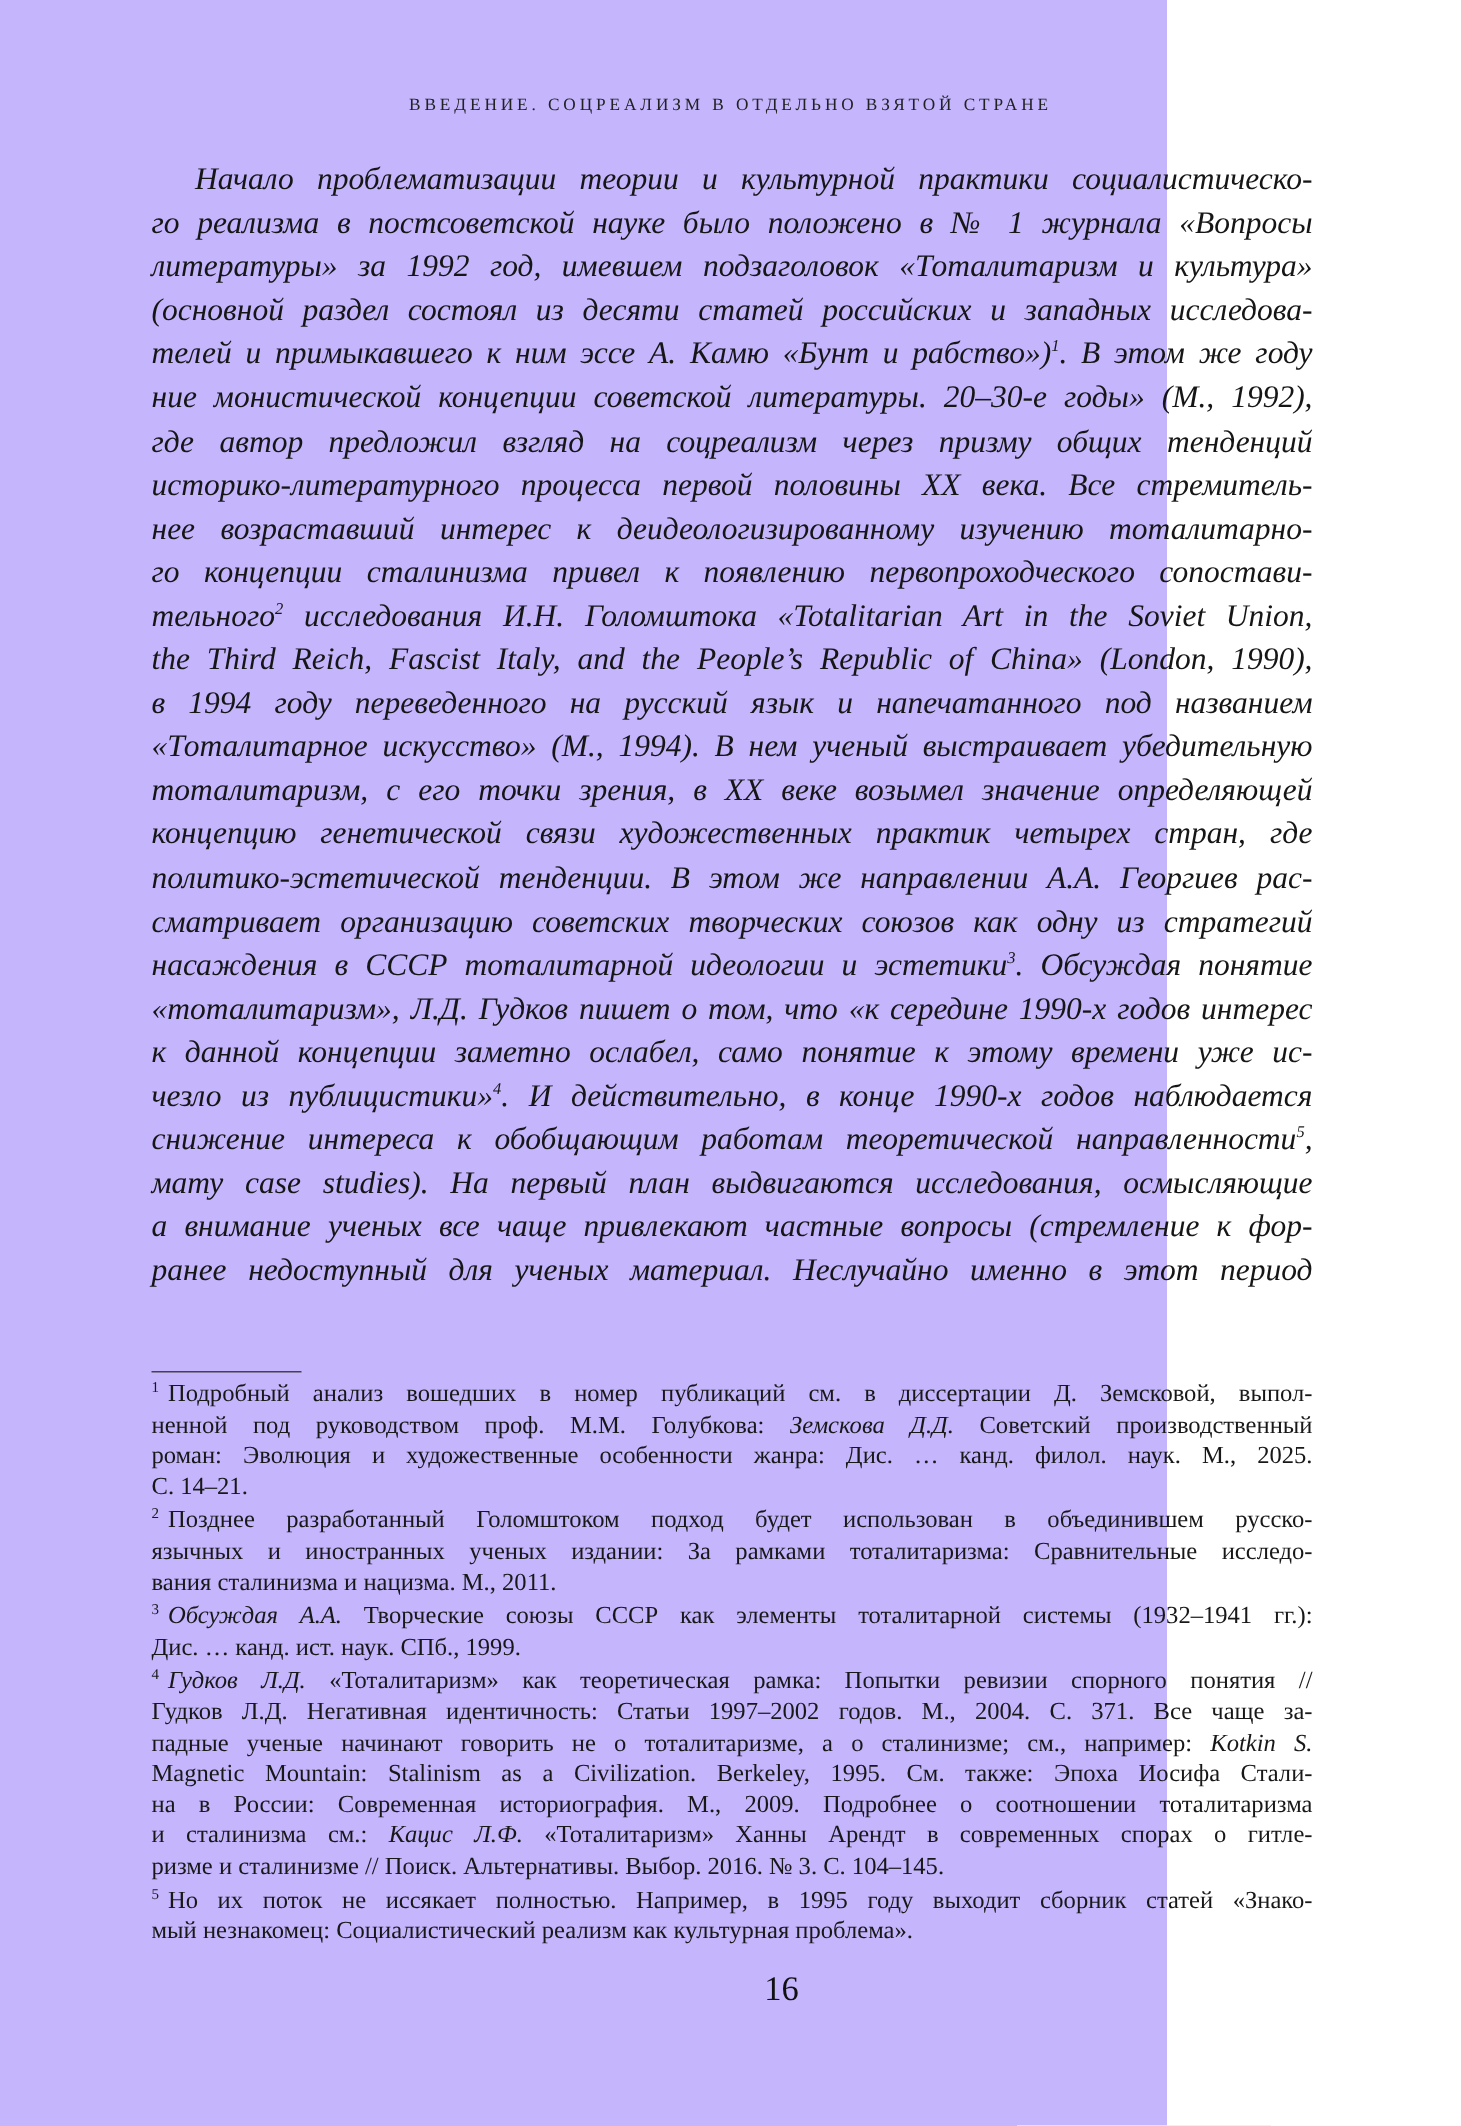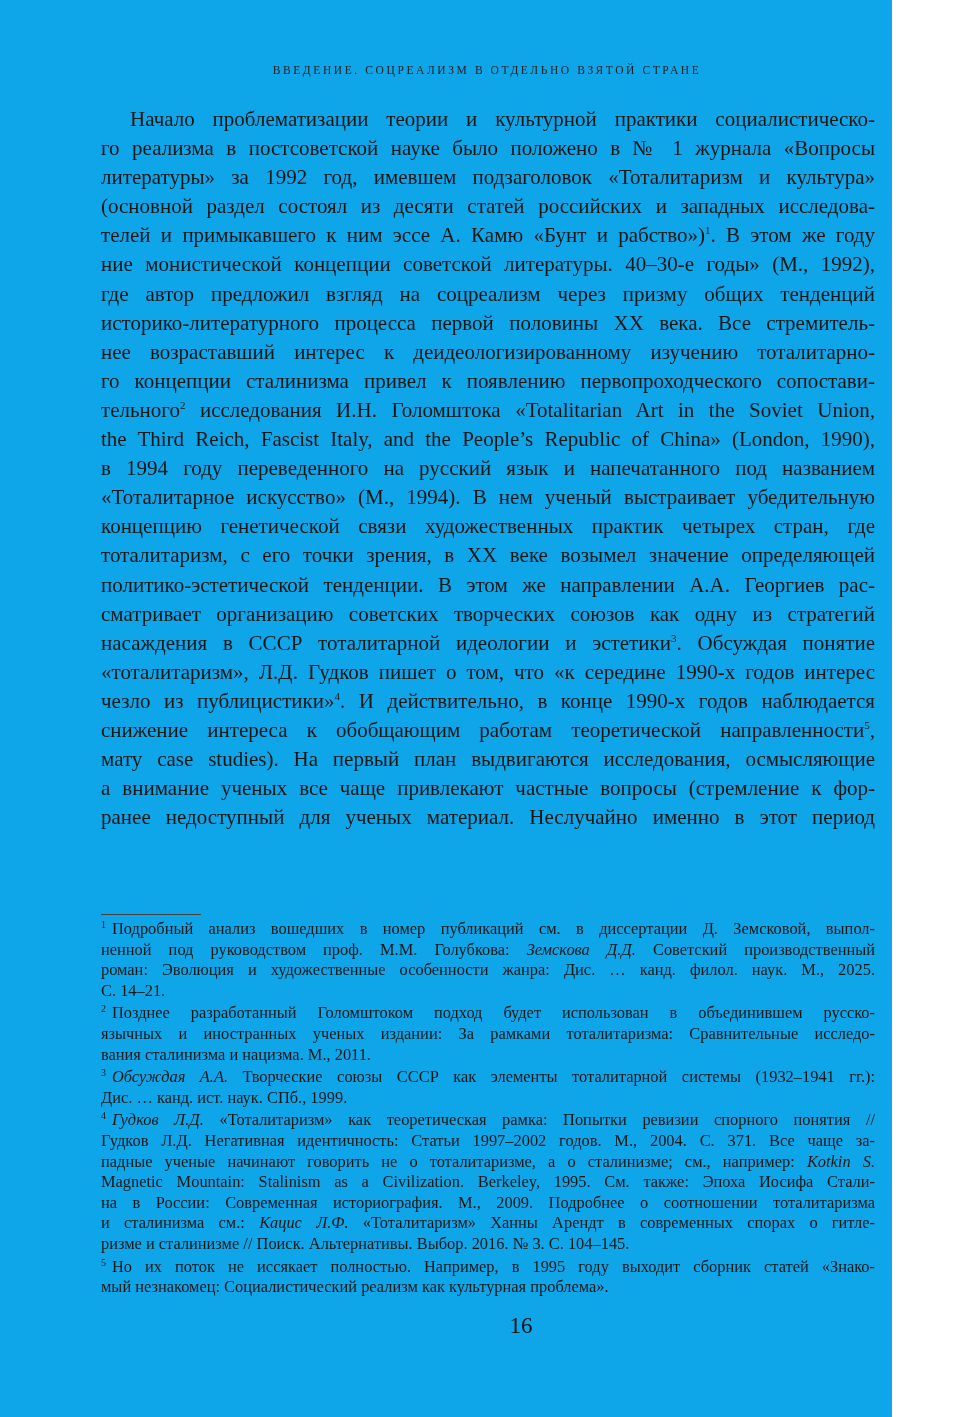--- a/index.html
+++ b/index.html
@@ -1,26 +1,26 @@
 <!DOCTYPE html>
 <html><head>
 <meta charset="utf-8">
 <style>
   html, body { margin: 0; padding: 0; background: #ffffff; }
   body { width: 974px; height: 1417px; position: relative; overflow: hidden; color: #1a1a1a; }
-  .page { position: absolute; left: 0; top: 0; width: 892px; height: 1417px; background: #0ea5e9; }
+  .page { position: absolute; left: 0; top: 0; width: 778px; height: 1417px; background: #c4b5fd; }
   .running-head {
     position: absolute; top: 64px; left: 0; width: 974px; text-align: center;
     font-family: "Liberation Serif", "DejaVu Serif", serif;
     font-size: 11.5px; letter-spacing: 2.6px; color: #222;
   }
   .body-text {
     position: absolute; left: 101px; top: 105px; width: 774px;
     font-family: "Liberation Serif", "DejaVu Serif", serif;
-    font-size: 21px; line-height: 29.1px; color: #161616;
+    font-size: 21px; line-height: 29.1px; color: #161616; font-style: italic;
   }
   .line { display: block; text-align: justify; text-align-last: justify; white-space: nowrap; height: 29.1px; overflow: visible; }
   .line.indent { padding-left: 29px; }
   sup.fn { font-size: 11px; line-height: 0; vertical-align: 8px; }
   .rule { position: absolute; left: 101px; top: 914px; width: 100px; border-top: 1px solid #444; }
   .footnotes {
     position: absolute; left: 101px; top: 919px; width: 774px;
     font-family: "Liberation Serif", "DejaVu Serif", serif;
     font-size: 16.4px; line-height: 20.6px; color: #181818;
   }
@@ -41,35 +41,36 @@
 <div class="page">
 
   <div class="running-head">ВВЕДЕНИЕ. СОЦРЕАЛИЗМ В ОТДЕЛЬНО ВЗЯТОЙ СТРАНЕ</div>
 
   <div class="body-text">
     <span class="line indent">Начало проблематизации теории и культурной практики социалистическо-</span>
     <span class="line">го реализма в постсоветской науке было положено в № 1 журнала «Вопросы</span>
     <span class="line">литературы» за 1992 год, имевшем подзаголовок «Тоталитаризм и культура»</span>
     <span class="line">(основной раздел состоял из десяти статей российских и западных исследова-</span>
     <span class="line"><span>телей и примыкавшего к ним эссе А. Камю «Бунт и рабство»)</span><sup class="fn">1</sup><span>. В этом же году</span></span>
-    <span class="line">ние монистической концепции советской литературы. 40–30-е годы» (М., 1992),</span>
+    <span class="line">ние монистической концепции советской литературы. 20–30-е годы» (М., 1992),</span>
     <span class="line">где автор предложил взгляд на соцреализм через призму общих тенденций</span>
     <span class="line">историко-литературного процесса первой половины XX века. Все стремитель-</span>
     <span class="line">нее возраставший интерес к деидеологизированному изучению тоталитарно-</span>
     <span class="line">го концепции сталинизма привел к появлению первопроходческого сопостави-</span>
     <span class="line"><span>тельного</span><sup class="fn">2</sup><span> исследования И.Н. Голомштока «Totalitarian Art in the Soviet Union,</span></span>
     <span class="line">the Third Reich, Fascist Italy, and the People’s Republic of China» (London, 1990),</span>
     <span class="line">в 1994 году переведенного на русский язык и напечатанного под названием</span>
     <span class="line">«Тоталитарное искусство» (М., 1994). В нем ученый выстраивает убедительную</span>
+    <span class="line">тоталитаризм, с его точки зрения, в XX веке возымел значение определяющей</span>
     <span class="line">концепцию генетической связи художественных практик четырех стран, где</span>
-    <span class="line">тоталитаризм, с его точки зрения, в XX веке возымел значение определяющей</span>
     <span class="line">политико-эстетической тенденции. В этом же направлении А.А. Георгиев рас-</span>
     <span class="line">сматривает организацию советских творческих союзов как одну из стратегий</span>
     <span class="line"><span>насаждения в СССР тоталитарной идеологии и эстетики</span><sup class="fn">3</sup><span>. Обсуждая понятие</span></span>
     <span class="line">«тоталитаризм», Л.Д. Гудков пишет о том, что «к середине 1990-х годов интерес</span>
+    <span class="line">к данной концепции заметно ослабел, само понятие к этому времени уже ис-</span>
     <span class="line"><span>чезло из публицистики»</span><sup class="fn">4</sup><span>. И действительно, в конце 1990-х годов наблюдается</span></span>
     <span class="line"><span>снижение интереса к обобщающим работам теоретической направленности</span><sup class="fn">5</sup><span>,</span></span>
     <span class="line">мату case studies). На первый план выдвигаются исследования, осмысляющие</span>
     <span class="line">а внимание ученых все чаще привлекают частные вопросы (стремление к фор-</span>
     <span class="line">ранее недоступный для ученых материал. Неслучайно именно в этот период</span>
   </div>
 
   <div class="rule"></div>
 
   <div class="footnotes">

